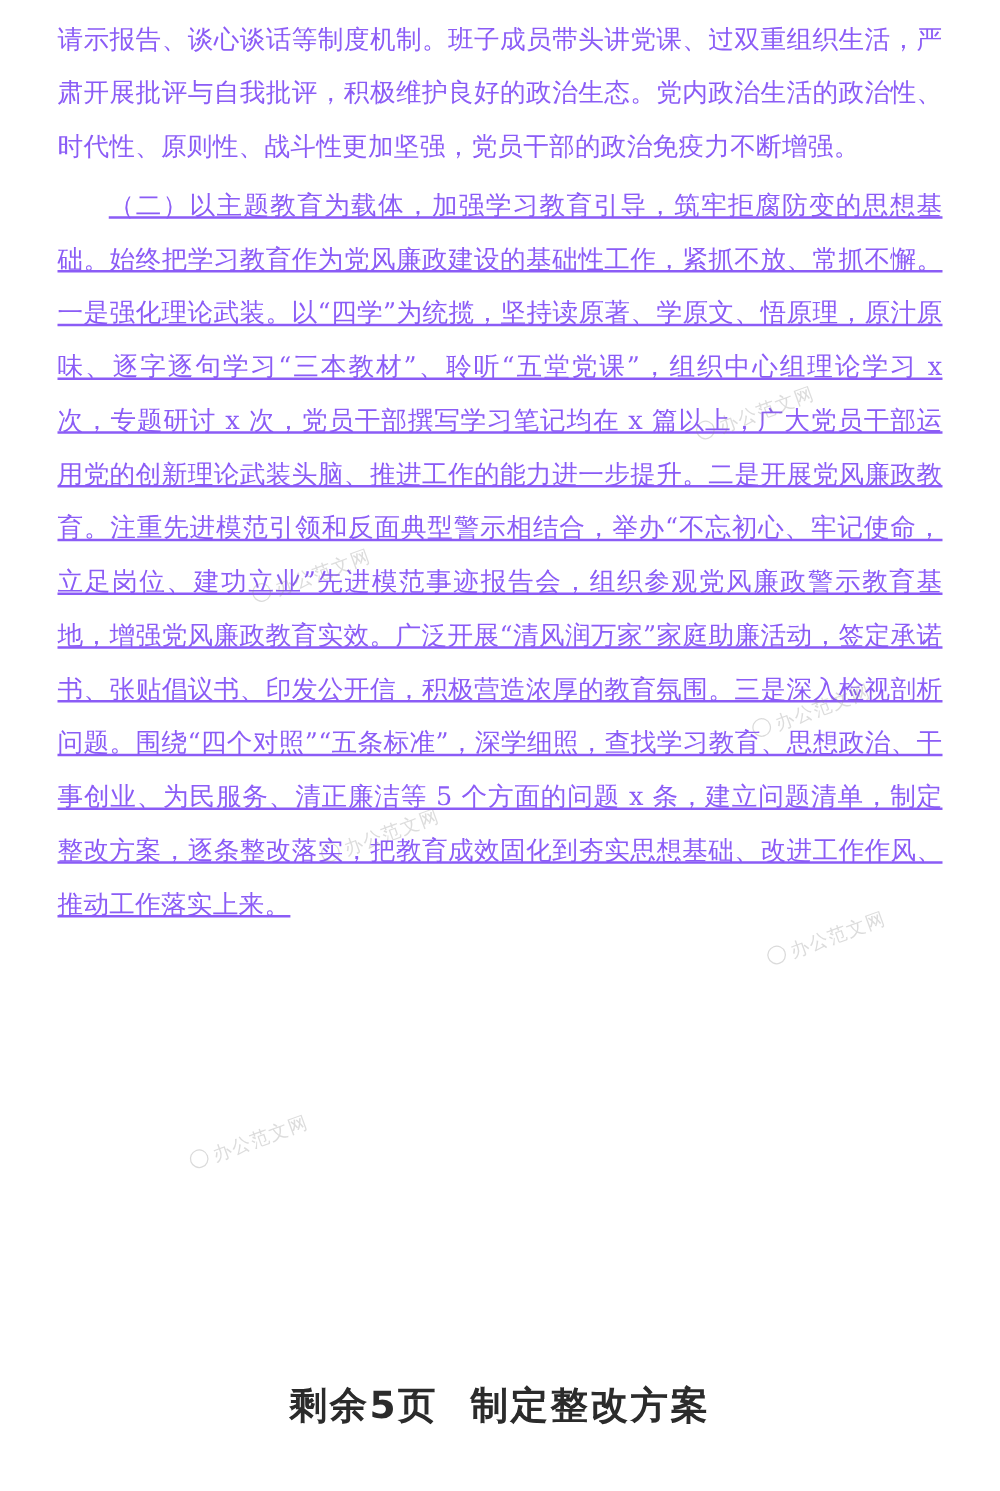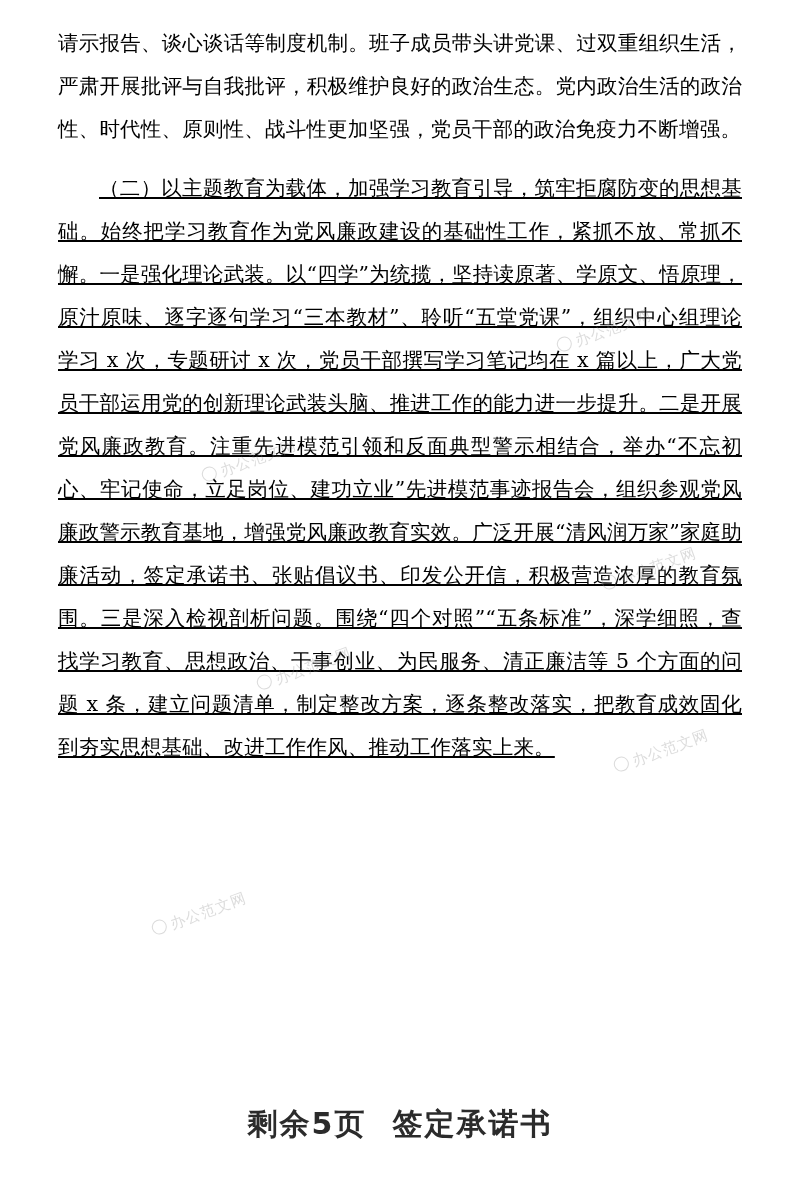--- a/index.html
+++ b/index.html
@@ -19,27 +19,27 @@
     position: relative;
     width: 800px;
     height: 1193px;
     box-sizing: border-box;
     padding: 0 42px;
   }
   .doc-body {
     padding-top: 6px;
   }
   p.para {
-    margin: 16px;
+    margin: 4px;
     font-size: 20.5px;
     line-height: 43px;
     text-align: justify;
     text-justify: inter-ideograph;
     letter-spacing: 0.2px;
-    color: #000000;
+    color: #8b5cf6;
     font-family: "DejaVu Serif", "Liberation Serif", serif;
     font-weight: 500;
   }
   p.indent {
     text-indent: 2em;
     text-decoration: underline;
   }
   .watermark-layer {
     position: absolute;
     inset: 0;
@@ -95,16 +95,16 @@
   <div class="watermark-layer">
     <span class="wm circle" style="left: 555px; top: 322px;">办公范文网</span>
     <span class="wm circle" style="left: 200px; top: 452px;">办公范文网</span>
     <span class="wm circle" style="left: 600px; top: 560px;">办公范文网</span>
     <span class="wm circle" style="left: 255px; top: 660px;">办公范文网</span>
     <span class="wm circle" style="left: 612px; top: 742px;">办公范文网</span>
     <span class="wm circle" style="left: 150px; top: 905px;">办公范文网</span>
   </div>
 
   <div class="footer-note">
-    <span>剩余5页</span><span class="gap"></span><span>签定承诺书</span>
+    <span>剩余5页</span><span class="gap"></span><span>制定整改方案</span>
   </div>
 
 </div>
 
 </body></html>

